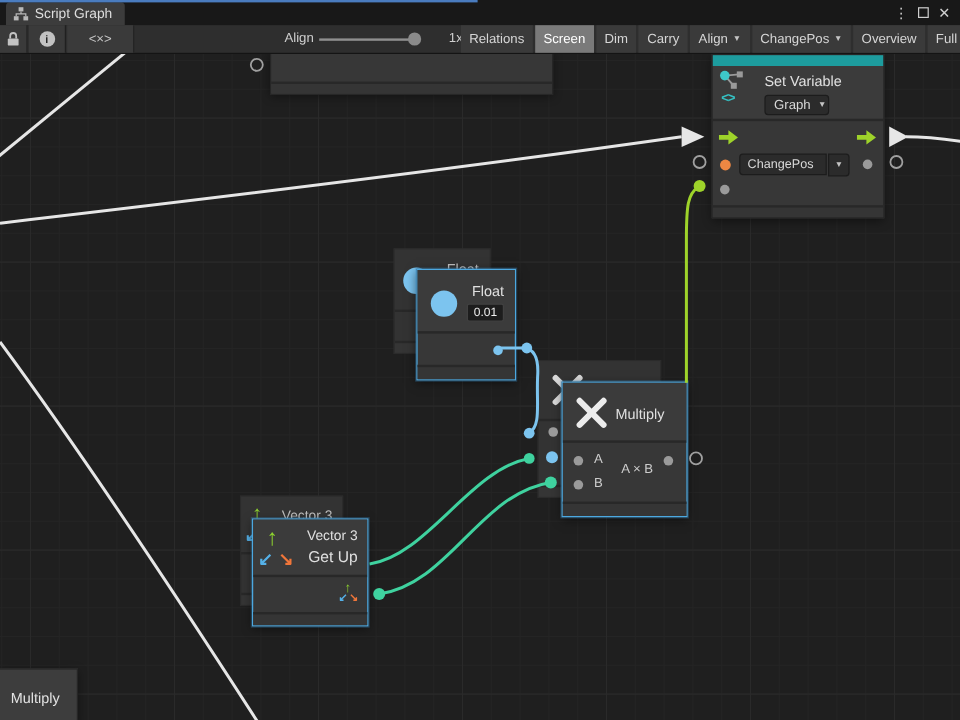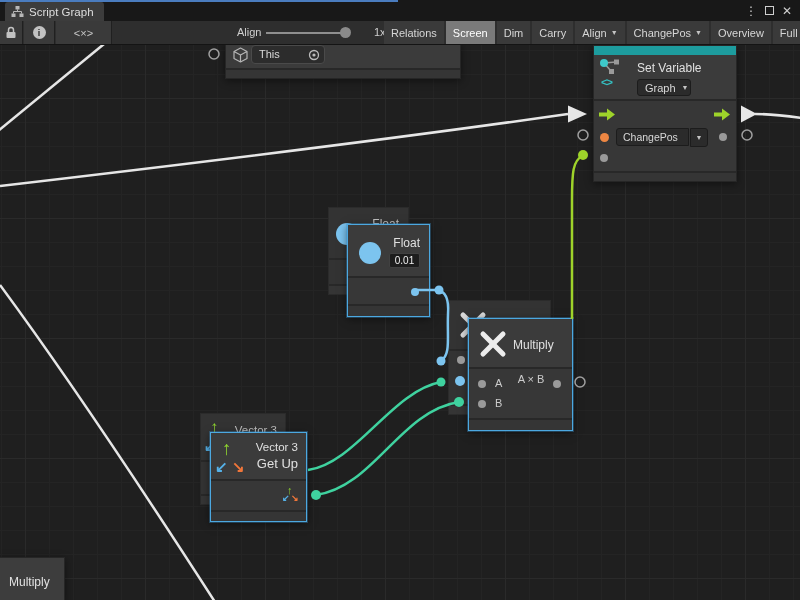--- a/index.html
+++ b/index.html
@@ -140,32 +140,20 @@
     <circle cx="460" cy="381" r="5" fill="#7cc4ef"></circle>
     <circle cx="459" cy="402" r="5" fill="#3fd29f"></circle>
 
     <circle cx="214" cy="54" r="5" fill="none" stroke="#a0a0a0" stroke-width="1.5"></circle>
     <circle cx="583" cy="135" r="5" fill="none" stroke="#a0a0a0" stroke-width="1.5"></circle>
     <circle cx="747" cy="135" r="5" fill="none" stroke="#a0a0a0" stroke-width="1.5"></circle>
     <circle cx="580" cy="382" r="5" fill="none" stroke="#a0a0a0" stroke-width="1.5"></circle>
   </svg>
 
   <div class="node" style="left:225px;top:42px;width:236px;height:37px">
-    <div class="sec hdr" style="top:0;height:25px">
-      <svg width="17" height="17" style="position:absolute;left:6px;top:4px">
-        <path d="M8.5 1 L15 4.5 L15 11.5 L8.5 15 L2 11.5 L2 4.5 Z M2 4.5 L8.5 8 L15 4.5 M8.5 8 L8.5 15" fill="none" stroke="#b5b5b5" stroke-width="1.2" stroke-linejoin="round"></path>
-      </svg>
-      <div class="objfield" style="left:25px;top:2px;width:74px;height:19px">
-        <span style="position:absolute;left:7px;top:2px">This</span>
-        <svg width="12" height="12" style="position:absolute;right:4px;top:3px">
-          <circle cx="6" cy="6" r="4.5" fill="none" stroke="#bbbbbb" stroke-width="1.3"></circle>
-          <circle cx="6" cy="6" r="1.6" fill="#bbbbbb"></circle>
-        </svg>
-      </div>
-    </div>
     <div class="sec foot" style="top:25px;bottom:0"></div>
   </div>
 
   <div class="node" style="left:593px;top:45px;width:144px;height:137px">
     <div style="position:absolute;left:0;right:0;top:0;height:9px;background:var(--teal-hdr)"></div>
     <div class="sec hdr" style="top:9px;height:44px;background:var(--node-hdr)">
       <svg width="30" height="17" style="position:absolute;left:4px;top:3px">
         <line x1="6" y1="5" x2="18" y2="4" stroke="#9a9a9a" stroke-width="1.5"></line>
         <line x1="6" y1="5" x2="13" y2="13" stroke="#9a9a9a" stroke-width="1.5"></line>
         <rect x="16" y="1.5" width="5" height="5" fill="#9a9a9a"></rect>
@@ -215,21 +203,21 @@
     <div class="sec hdr" style="top:0;height:48px">
       <svg width="32" height="32" style="position:absolute;left:8px;top:9px">
         <line x1="6" y1="6" x2="26" y2="26" stroke="#ececec" stroke-width="5" stroke-linecap="round"></line>
         <line x1="26" y1="6" x2="6" y2="26" stroke="#ececec" stroke-width="5" stroke-linecap="round"></line>
       </svg>
       <div class="ntitle" style="left:44px;top:19px">Multiply</div>
     </div>
     <div class="sec body" style="top:48px;height:51px">
       <div class="dot sm gray" style="left:9px;top:11px"></div>
       <div class="portlbl" style="left:26px;top:8px">A</div>
-      <div class="portlbl" style="left:44px;top:4px;width:36px;text-align:center">A × B</div>
+      <div class="portlbl" style="left:44px;top:16px;width:36px;text-align:center">A × B</div>
       <div class="dot sm gray" style="left:84px;top:11px"></div>
       <div class="dot sm gray" style="left:9px;top:31px"></div>
       <div class="portlbl" style="left:26px;top:28px">B</div>
     </div>
     <div class="sec foot" style="top:99px;bottom:0"></div>
   </div>
 
   <div class="node selected" style="left:210px;top:432px;width:97px;height:90px">
     <div class="sec hdr" style="top:0;height:46px">
       <div class="arrowchar" style="left:11px;top:6px;font-size:19px;color:#8ed32f">↑</div>

